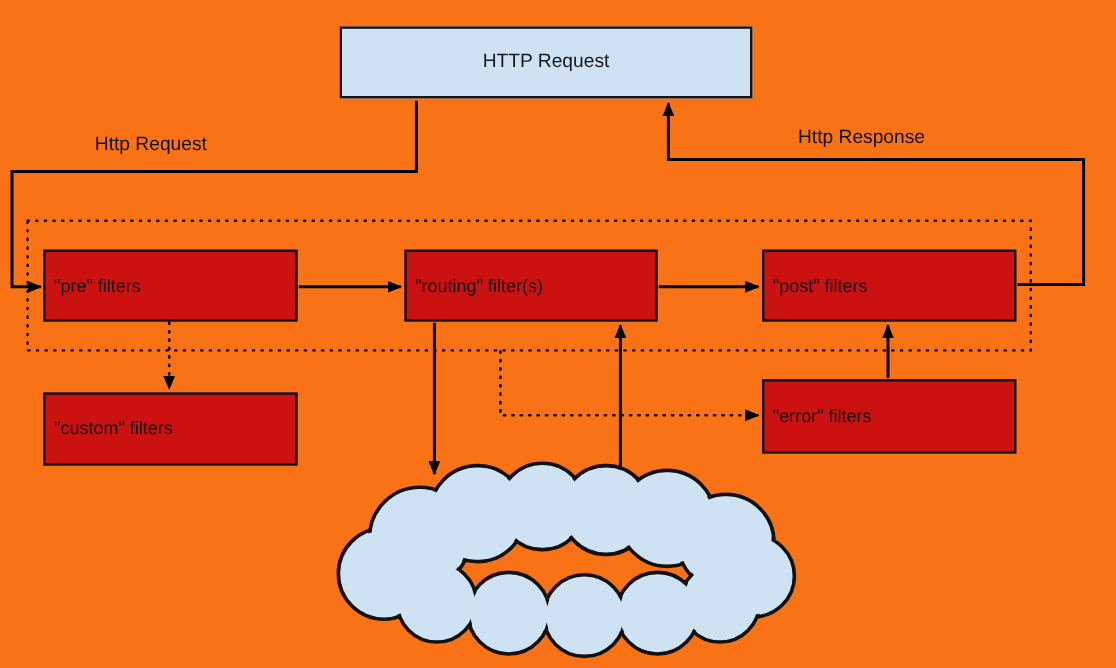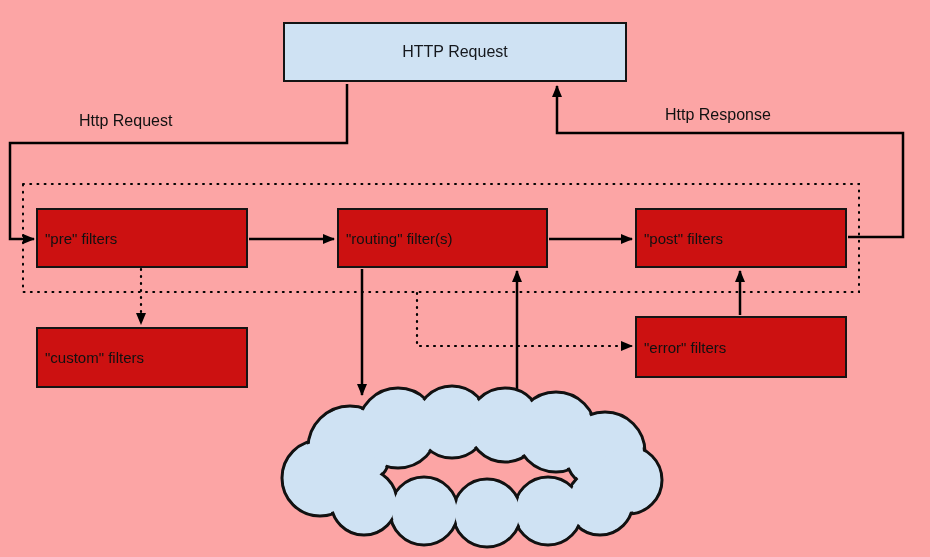--- a/index.html
+++ b/index.html
@@ -1,17 +1,17 @@
 <!DOCTYPE html>
 <html><head>
 <meta charset="utf-8">
 <style>
   html,body{margin:0;padding:0;background:#ffffff;}
   .canvas{
-    position:relative;width:930px;height:557px;background:#fca5a5;
+    position:relative;width:930px;height:557px;background:#f97316;
     font-family:"Liberation Sans","DejaVu Sans",sans-serif;overflow:hidden;
   }
   .box{position:absolute;box-sizing:border-box;border:2px solid #141414;}
   .box.blue{background:#cfe2f3;display:flex;align-items:center;justify-content:center;
     font-size:16px;color:#15181d;}
   .box.red{background:#cc1111;display:flex;align-items:center;
     font-size:15px;color:#111;padding-left:7px;}
   #http-request{left:283px;top:22px;width:344px;height:60px;}
   #pre-filters{left:36px;top:208px;width:212px;height:60px;}
   #routing-filters{left:337px;top:208px;width:211px;height:60px;}

